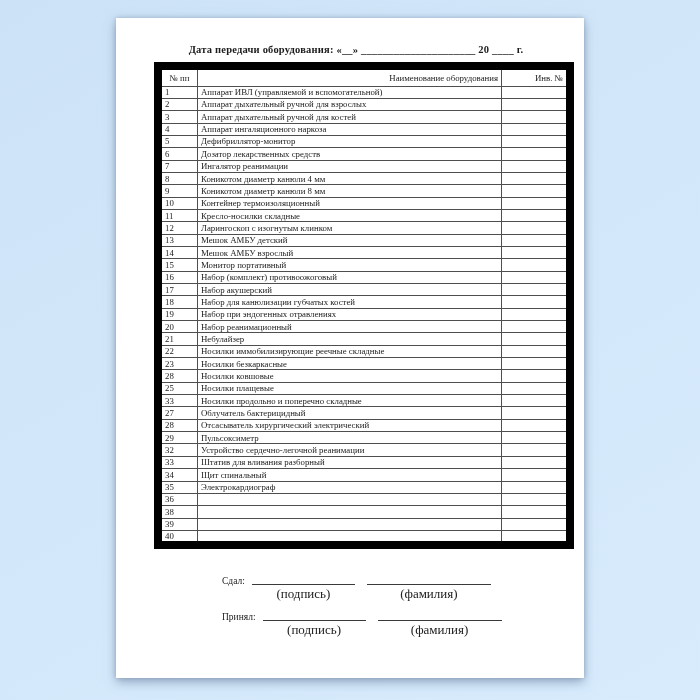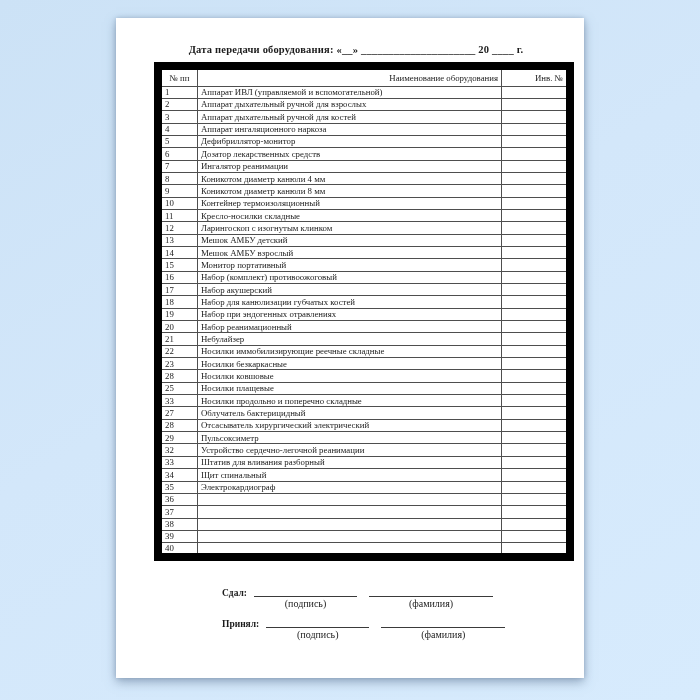--- a/index.html
+++ b/index.html
@@ -30,26 +30,26 @@
     overflow:hidden;white-space:nowrap;
   }
   table.equip thead tr{height:20px;}
   table.equip tbody tr{height:12.35px;}
   th.col-num{width:29px;font-weight:normal;text-align:center;white-space:pre-line;line-height:1.1;}
   th.col-name{font-weight:normal;text-align:right;}
   th.col-inv{width:58px;font-weight:normal;text-align:right;}
   td.c-num{text-align:left;}
   .sigs{margin:25px 0 0 106px;font-size:9.5px;}
   .sig-row{display:flex;align-items:flex-start;margin-bottom:8px;}
-  .sig-label{font-weight:bold;margin-right:7px;padding-top:2px;}
+  .sig-label{font-weight:normal;margin-right:7px;padding-top:2px;}
   .sig-field{margin-right:12px;text-align:center;}
   .sig-line{height:10px;border-bottom:1.2px solid #3a3a3a;}
   .sig-field .sig-line{width:103px;}
   .sig-field.wide .sig-line{width:124px;}
-  .sig-caption{font-size:10px;margin-top:1px;color:#222;}
+  .sig-caption{font-size:13px;margin-top:1px;color:#222;}
 </style>
 </head>
 <body>
 
 <div class="sheet">
 
   <div class="doc-title">Дата передачи оборудования: «__» _____________________ 20 ____ г.</div>
 
   <table class="equip">
     <thead>
@@ -225,25 +225,20 @@
           <td class="c-num">35</td>
           <td class="c-name">Электрокардиограф</td>
           <td class="c-inv"></td>
         </tr>
         <tr>
           <td class="c-num">36</td>
           <td class="c-name"></td>
           <td class="c-inv"></td>
         </tr>
         <tr>
-          <td class="c-num">37</td>
-          <td class="c-name"></td>
-          <td class="c-inv"></td>
-        </tr>
-        <tr>
           <td class="c-num">38</td>
           <td class="c-name"></td>
           <td class="c-inv"></td>
         </tr>
         <tr>
           <td class="c-num">39</td>
           <td class="c-name"></td>
           <td class="c-inv"></td>
         </tr>
         <tr>

